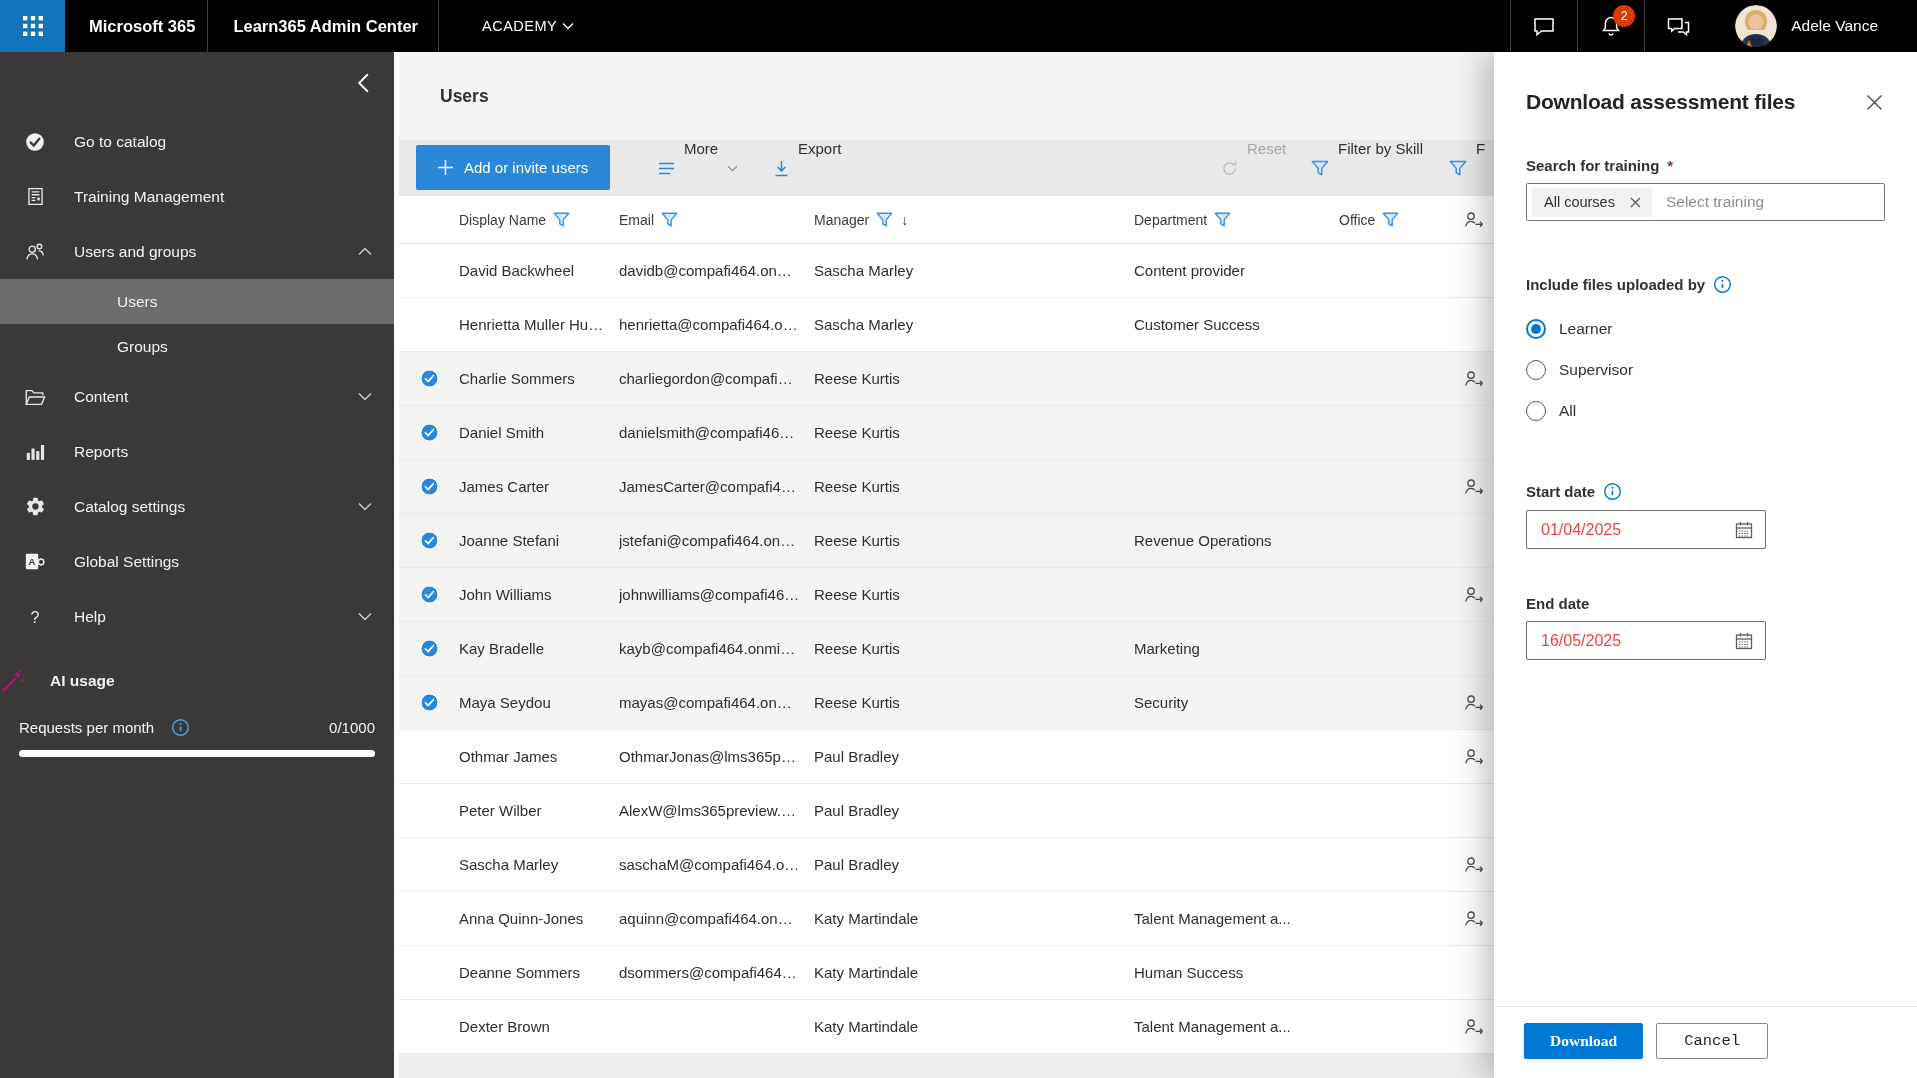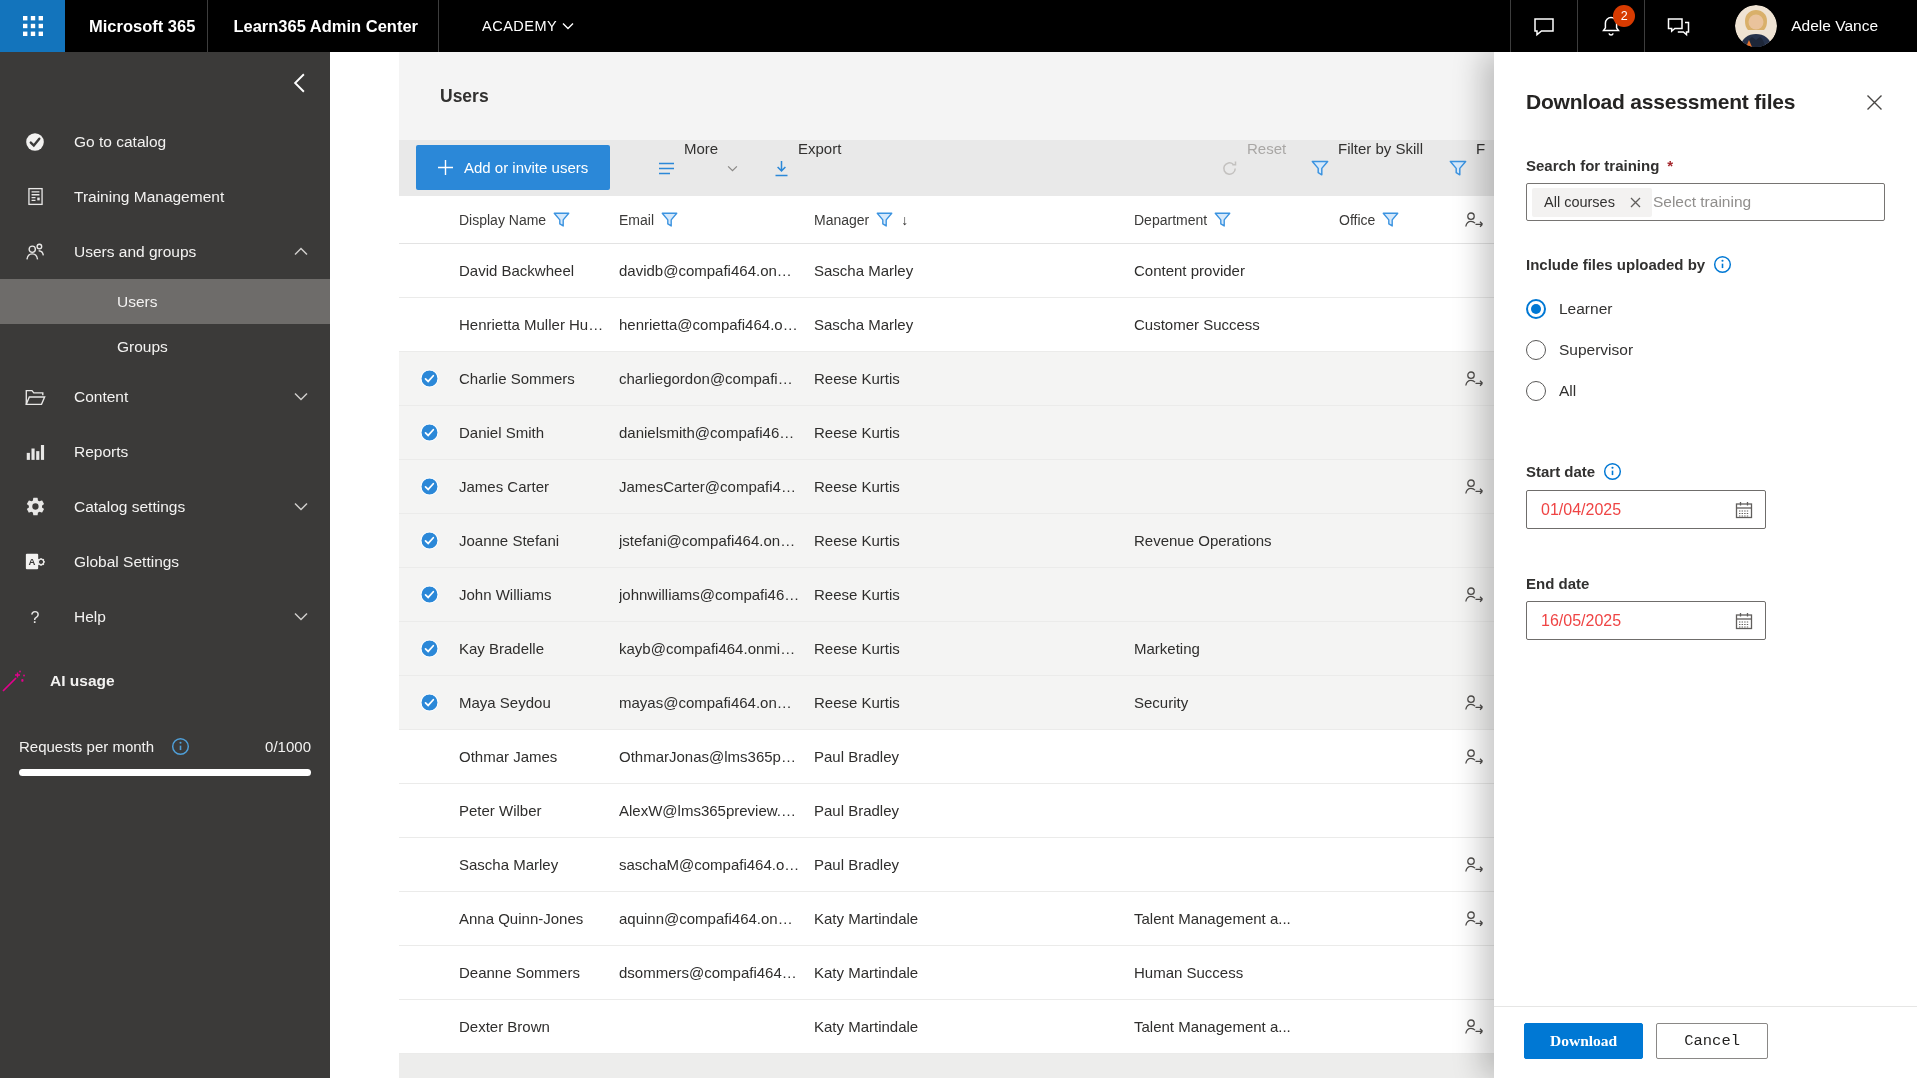--- a/index.html
+++ b/index.html
@@ -22,35 +22,35 @@
   .tb-iconbtn{width:66px;height:52px;display:flex;align-items:center;justify-content:center;
     position:relative;cursor:pointer}
   .badge{position:absolute;top:5px;right:9px;min-width:22px;height:22px;border-radius:11px;
     background:#d83b01;color:#fff;font-size:12.5px;display:flex;align-items:center;
     justify-content:center;padding:0 5px}
   .tb-account{display:flex;align-items:center;gap:14px;padding:0 39px 0 24px;cursor:pointer}
   .avatar{width:42px;height:42px;border-radius:50%;overflow:hidden;flex:0 0 auto}
   .tb-name{font-size:15.5px}
 
   
-  .sidebar{position:absolute;top:52px;left:0;bottom:0;width:330px;background:#3b3a39;
+  .sidebar{position:absolute;top:52px;left:0;bottom:0;width:394px;background:#3b3a39;
     color:#f3f2f1;z-index:10}
   .collapse-row{height:62px;display:flex;align-items:center;justify-content:flex-end;
     padding-right:24px}
   .nav-item{height:55px;display:flex;align-items:center;padding-left:24px;cursor:pointer;
     font-size:15.5px}
   .nav-item.sub{height:45px;padding-left:117px}
   .nav-item.selected{background:#6e6c6a}
   .nav-icn{width:22px;margin-right:28px;color:#e8e7e6}
   .nav-chevron{margin-left:auto;margin-right:22px;color:#cfcdcb}
   .nav-label{white-space:nowrap}
   .ai-row{height:54px;margin-top:10px;display:flex;align-items:center;
     cursor:pointer;font-size:15.5px;font-weight:700}
   .ai-icn{width:26px;margin-right:24px}
-  .req-row{display:flex;align-items:center;gap:17px;padding:0 19px;margin-top:23px;
+  .req-row{display:flex;align-items:center;gap:17px;padding:0 19px;margin-top:4px;
     font-size:15px;height:30px}
   .req-val{margin-left:auto;font-size:15px}
   .progress{margin:8px 19px 0;height:7px;background:#fff;border-radius:4px;overflow:hidden}
   .progress-fill{height:100%;background:#0078d4;width:0}
 
   
   .content{position:absolute;top:52px;left:399px;right:0;bottom:0;background:#fff}
   .title-section{height:88px;background:#f4f4f4;display:flex;align-items:center;
     padding-left:41px}
   .page-title{font-size:17.5px;font-weight:700;color:#323130}
@@ -84,26 +84,26 @@
   .panel{position:absolute;top:52px;right:0;bottom:0;width:423px;background:#fff;z-index:40;
     box-shadow:-12px 0 28px rgba(0,0,0,.22);padding:0 32px}
   .panel-header{margin-top:38px;display:flex;align-items:center;justify-content:space-between}
   .panel-title{font-size:21px;font-weight:700;color:#252423;letter-spacing:-.2px}
   .close-btn{color:#484644;cursor:pointer;padding:2px}
   .field-label{display:flex;align-items:center;gap:8px;font-size:15px;font-weight:700;
     color:#323130}
   .req-mark{color:#a4262c;font-weight:700}
   .search-label{margin-top:43px}
   .search-input{margin-top:9px;height:38px;border:1px solid #767472;border-radius:2px;
-    background:#fff;display:flex;align-items:center;padding:0 6px 0 5px;gap:1px;cursor:text}
+    background:#fff;display:flex;align-items:center;padding:0 6px 0 5px;gap:14px;cursor:text}
   .chip{background:#f3f2f1;height:29px;display:flex;align-items:center;gap:15px;
     padding:0 11px 0 12px;border-radius:2px;font-size:14.5px;color:#323130;flex:0 0 auto}
   .chip-x{cursor:pointer;color:#605e5c}
   .placeholder{color:#908e8c;font-size:15.5px}
-  .include-label{margin-top:34px}
+  .include-label{margin-top:54px}
   .radio-group{margin-top:14px}
   .radio-row{height:41px;display:flex;align-items:center;gap:13px;cursor:pointer}
   .radio{width:20px;height:20px;border-radius:50%;border:1px solid #595857;position:relative;
     flex:0 0 auto;background:#fff}
   .radio.checked{border:2px solid #0078d4}
   .radio.checked::after{content:"";position:absolute;left:50%;top:50%;width:10px;height:10px;
     margin:-5px 0 0 -5px;border-radius:50%;background:#0078d4}
   .radio-label{font-size:15.5px}
   .start-label{margin-top:51px}
   .end-label{margin-top:46px}

